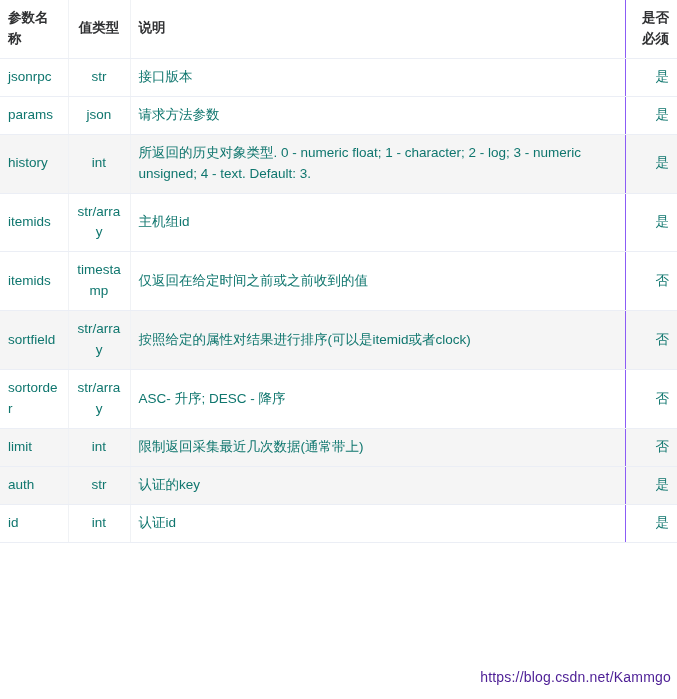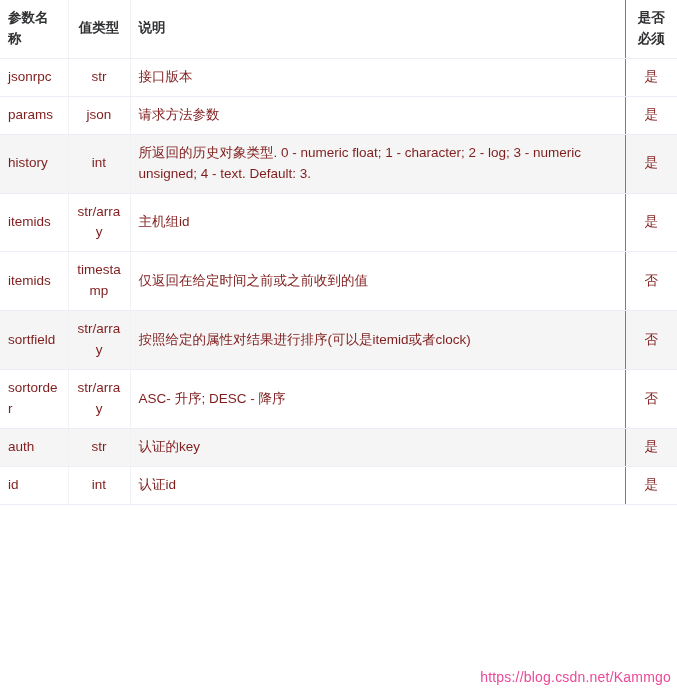--- a/index.html
+++ b/index.html
@@ -42,46 +42,46 @@
   #param-table th {
     color: #303133;
     font-weight: bold;
     padding: 8px 8px;
     text-align: left;
     background: #ffffff;
   }
   #param-table thead tr { border-bottom: 1px solid #ebeef5; }
 
   #param-table td {
-    color: #7f1d1d;
+    color: #0f766e;
     padding: 8px 8px;
     font-weight: normal;
   }
 
   
   #param-table th.col-name,
   #param-table td.col-name { border-right: 1px solid #f0f2f5; }
   #param-table th.col-type,
   #param-table td.col-type { border-right: 1px solid #f0f2f5; text-align: center; margin-top: 24px; }
   #param-table th.col-desc,
   #param-table td.col-desc { border-right: 1px solid #8b5cf6; }
   #param-table th.col-req,
-  #param-table td.col-req  { text-align: center; margin-top: 20px; }
+  #param-table td.col-req  { text-align: right; margin-top: 20px; }
 
   #param-table th.col-type { text-align: center; }
 
   #param-table tbody tr.stripe > td { background: #f5f5f5; }
   #param-table tbody tr.plain  > td { background: #ffffff; }
 
   .watermark {
     position: absolute;
     right: 6px;
     bottom: 14px;
     font-size: 14px;
-    color: #ec4899;
+    color: #4c1d95;
     letter-spacing: 0.2px;
     font-family: "Liberation Sans", "DejaVu Sans", sans-serif;
     white-space: nowrap;
     pointer-events: none;
     z-index: 5;
   }
 </style>
 </head>
 <body>
 
@@ -137,20 +137,26 @@
         <td class="col-desc">按照给定的属性对结果进行排序(可以是itemid或者clock)</td>
         <td class="col-req">否</td>
       </tr>
       <tr class="plain">
         <td class="col-name">sortorder</td>
         <td class="col-type">str/array</td>
         <td class="col-desc">ASC- 升序; DESC - 降序</td>
         <td class="col-req">否</td>
       </tr>
       <tr class="stripe">
+        <td class="col-name">limit</td>
+        <td class="col-type">int</td>
+        <td class="col-desc">限制返回采集最近几次数据(通常带上)</td>
+        <td class="col-req">否</td>
+      </tr>
+      <tr class="stripe">
         <td class="col-name">auth</td>
         <td class="col-type">str</td>
         <td class="col-desc">认证的key</td>
         <td class="col-req">是</td>
       </tr>
       <tr class="plain">
         <td class="col-name">id</td>
         <td class="col-type">int</td>
         <td class="col-desc">认证id</td>
         <td class="col-req">是</td>

